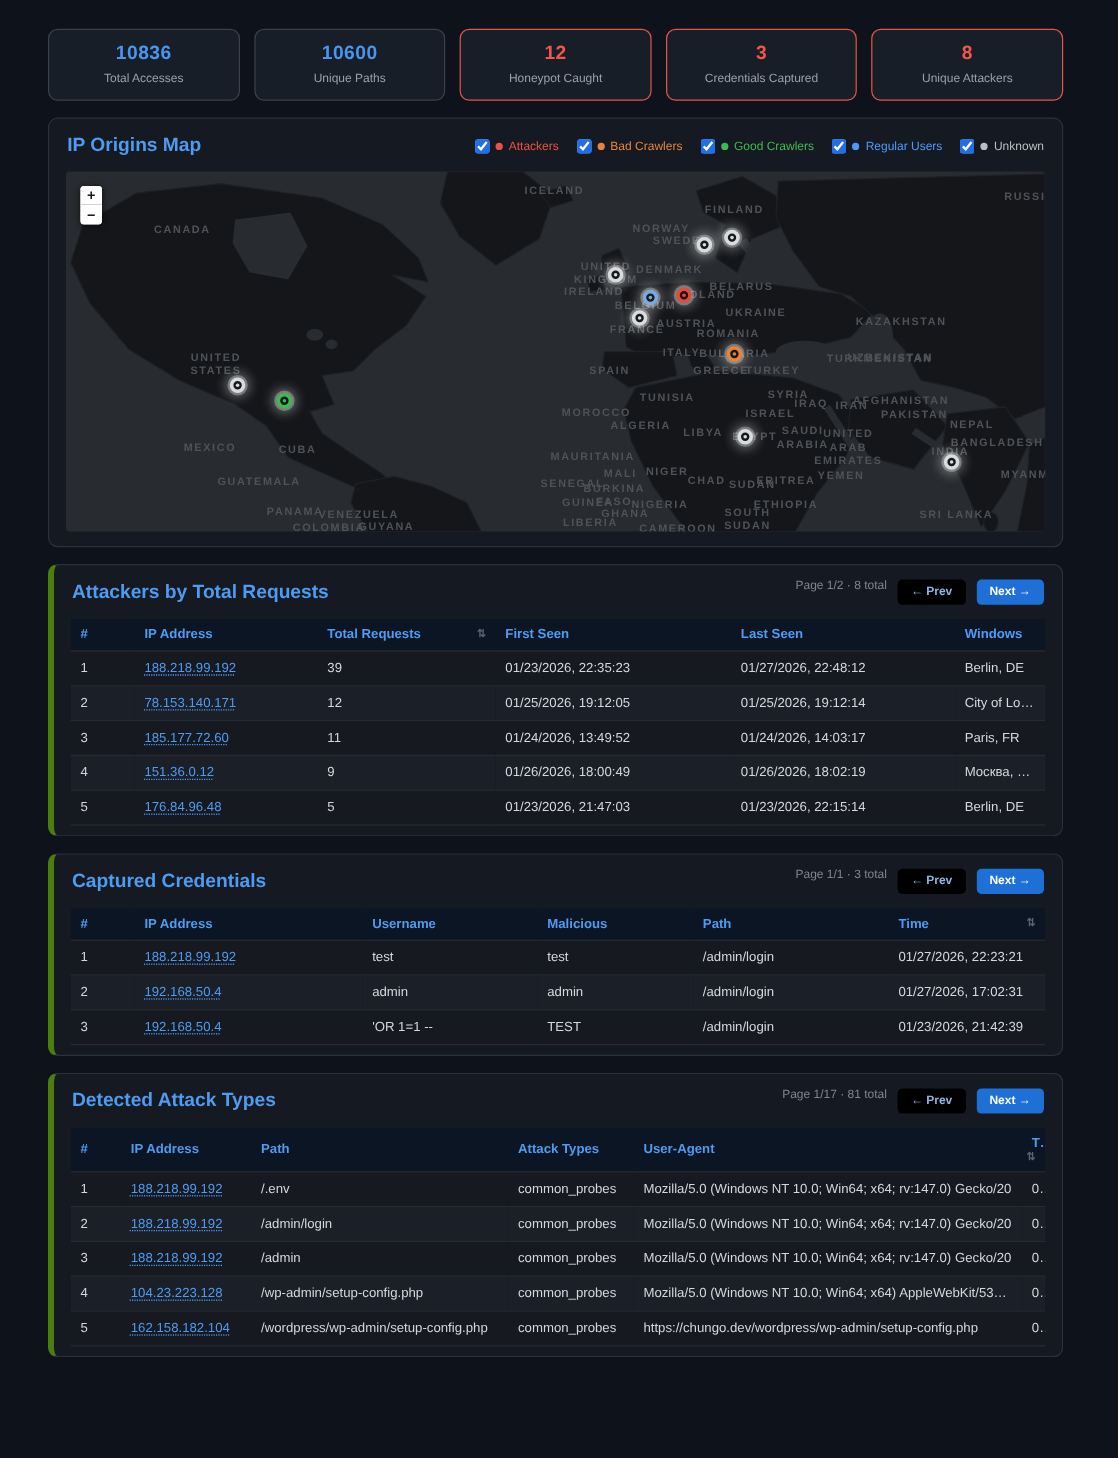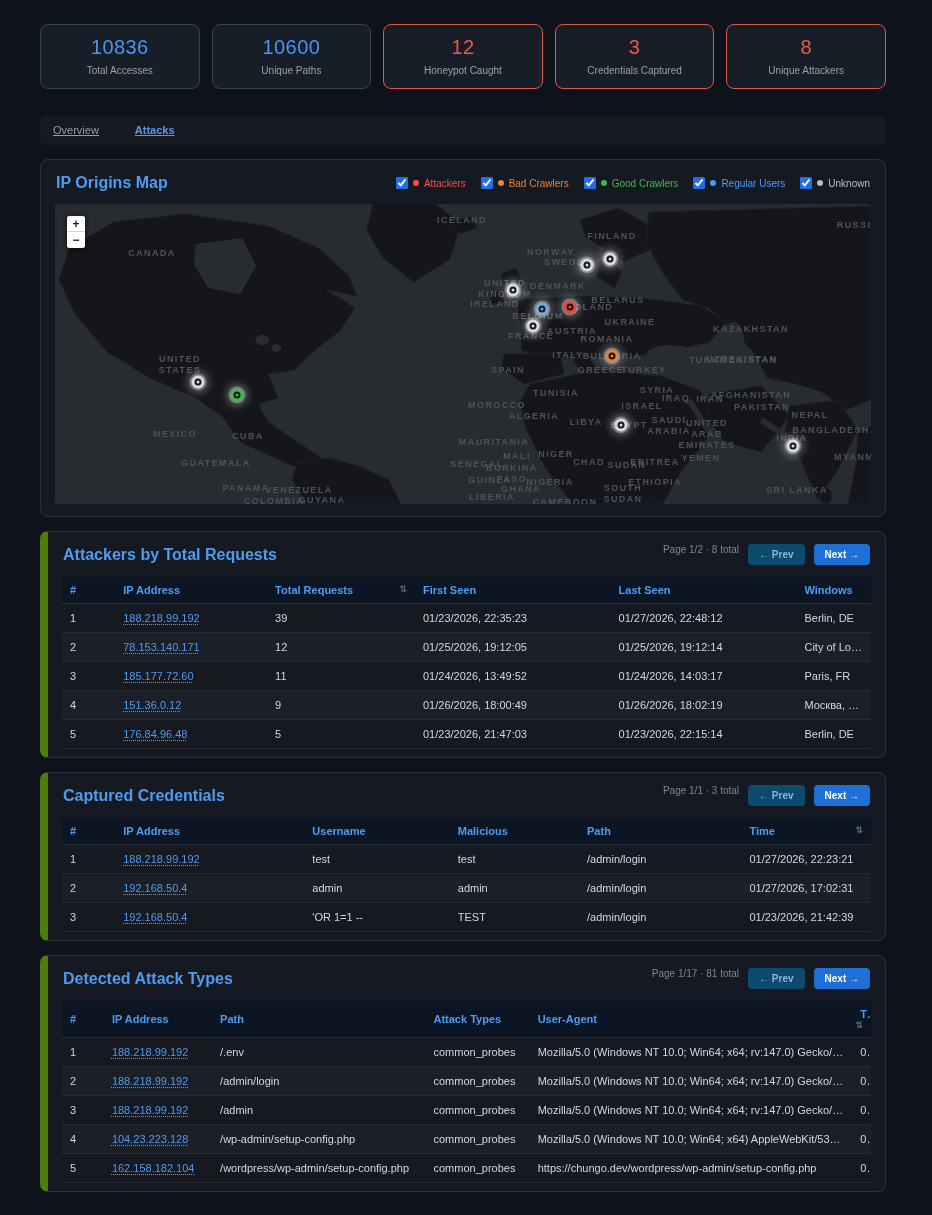--- a/index.html
+++ b/index.html
@@ -21,41 +21,41 @@
     padding:5px 11px;border-radius:5px;cursor:pointer;
   }
 
   
   .stats-row{display:flex;gap:12px;margin-top:16px;}
   .stat-card{
     flex:1;background:#181e28;border:1px solid #3a414d;border-radius:8px;
     text-align:center;padding:11px 2px 12px;
   }
   .stat-card.red{border-color:#e0564b;}
-  .stat-value{font-size:20px;font-weight:normal;letter-spacing:.4px;}
+  .stat-value{font-size:16px;font-weight:bold;letter-spacing:.4px;}
   .stat-value.blue{color:#4896f0;}
   .stat-value.red{color:#f0564a;}
   .stat-label{font-size:10px;color:#98a0aa;margin-top:6px;}
 
   
   .tabbar{margin-top:26px;background:#151a22;border-radius:6px;padding:9px 13px;display:flex;gap:36px;}
   .tab{font-size:11px;color:#949ca6;text-decoration:underline;cursor:pointer;}
   .tab.tab-active{color:#4e9bf0;font-weight:bold;}
 
   
   .card{margin-top:14px;background:#151a22;border:1px solid #2b313b;border-radius:8px;padding:12px 14px;}
   .card-head{display:flex;justify-content:space-between;align-items:center;margin:2px 1px 12px;}
   .card-head h2{margin:0;font-size:16px;font-weight:bold;color:#4e9bf0;}
-  .table-card{border-left:8px solid #4d7c0f;padding:10px 14px 8px;}
+  .table-card{border-left:5px solid #4d7c0f;padding:10px 14px 8px;}
 
   
   .pag{display:flex;align-items:flex-start;gap:9px;}
   .pag-info{font-size:10px;color:#7d8590;}
   .btn{border:none;border-radius:4px;font-family:inherit;font-size:10px;font-weight:bold;padding:5px 11px;cursor:pointer;}
-  .btn.prev{background:#0c4a6e;color:#8fb5de;}
+  .btn.prev{background:#000000;color:#8fb5de;}
   .btn.next{background:#1e6fd6;color:#fff;}
 
   
   .legend{display:flex;align-items:center;gap:15px;}
   .legend label{display:flex;align-items:center;gap:5px;font-size:10px;cursor:pointer;}
   .legend input{width:12px;height:12px;accent-color:#1f6feb;margin:0;cursor:pointer;}
   .legend .dot{width:6px;height:6px;border-radius:50%;display:inline-block;}
 
   
   .map{position:relative;height:300px;border-radius:3px;background:#282b2f;overflow:hidden;}
@@ -140,24 +140,20 @@
       <div class="stat-card red">
         <div class="stat-value red">3</div>
         <div class="stat-label">Credentials Captured</div>
       </div>
       <div class="stat-card red">
         <div class="stat-value red">8</div>
         <div class="stat-label">Unique Attackers</div>
       </div>
     </div>
 
-  <nav class="tabbar">
-    <a class="tab">Overview</a>
-    <a class="tab tab-active">Attacks</a>
-  </nav>
 
   <section class="card">
     <div class="card-head">
       <h2>IP Origins Map</h2>
       <div class="legend">
           <label>
             <input type="checkbox" checked="" style="">
             <span class="dot" style="background: rgb(239, 80, 68);"></span>
             <span style="color: rgb(239, 80, 68);">Attackers</span>
           </label>

